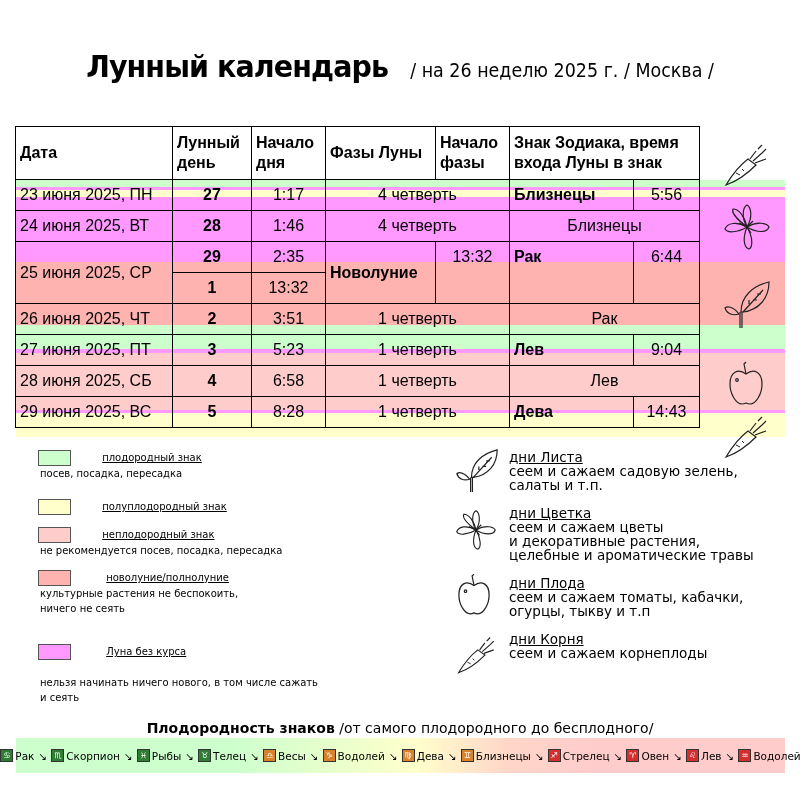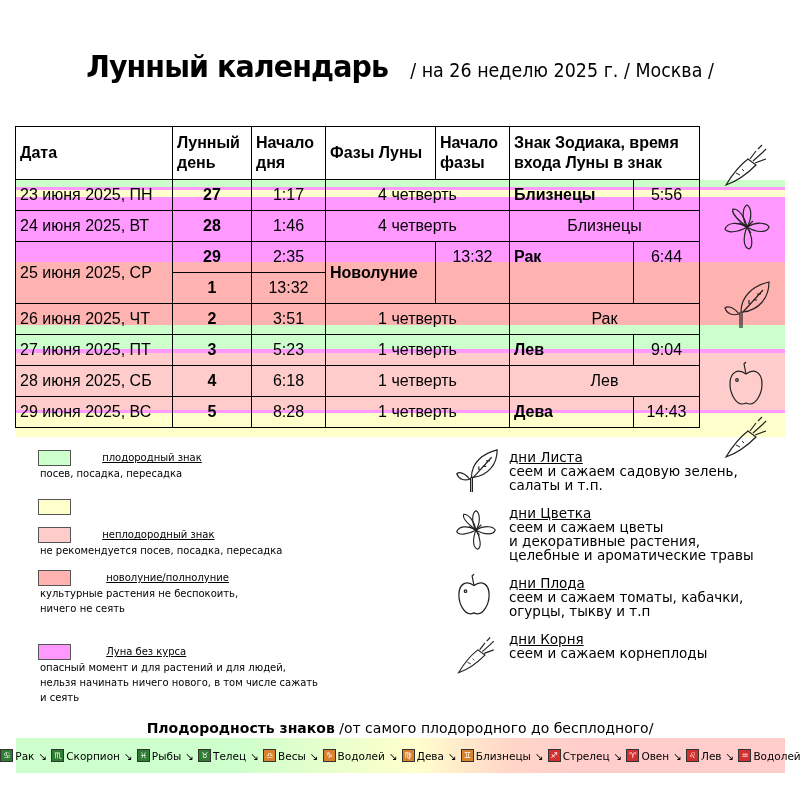--- a/index.html
+++ b/index.html
@@ -121,21 +121,21 @@
     <td class="c b">3</td>
     <td class="c">5:23</td>
     <td class="c" colspan="2">1 четверть</td>
     <td class="b">Лев</td>
     <td class="c">9:04</td>
   </tr>
 
   <tr>
     <td>28 июня 2025, СБ</td>
     <td class="c b">4</td>
-    <td class="c">6:18</td>
+    <td class="c">6:58</td>
     <td class="c" colspan="2">1 четверть</td>
     <td class="c" colspan="2">Лев</td>
   </tr>
 
   <tr>
     <td>29 июня 2025, ВС</td>
     <td class="c b">5</td>
     <td class="c">8:28</td>
     <td class="c" colspan="2">1 четверть</td>
     <td class="b">Дева</td>
@@ -181,37 +181,37 @@
 </svg>
 
 <div class="legend-left">
   <div class="legend-item">
     <span class="swatch" style="background:#ccffcc"></span>
     <span class="leg-title">плодородный знак</span><br>
     <span class="leg-desc">посев, посадка, пересадка</span>
   </div>
   <div class="legend-item" style="margin-top:18px">
     <span class="swatch" style="background:#ffffcc"></span>
-    <br>
+    <span class="leg-title">полуплодородный знак</span><br>
   </div>
   <div class="legend-item" style="margin-top:6px">
     <span class="swatch" style="background:#ffcccc"></span>
     <span class="leg-title">неплодородный знак</span><br>
     <span class="leg-desc">не рекомендуется посев, посадка, пересадка</span>
   </div>
   <div class="legend-item" style="margin-top:6px">
     <span class="swatch" style="background:#ffb3b0"></span>
     <span class="leg-title" style="margin-left:32px">новолуние/полнолуние</span><br>
     <span class="leg-desc">культурные растения не беспокоить,</span><br>
     <span class="leg-desc">ничего не сеять</span>
   </div>
   <div class="legend-item" style="margin-top:28px">
     <span class="swatch" style="background:#ff99ff"></span>
     <span class="leg-title" style="margin-left:32px">Луна без курса</span><br>
-    <span class="leg-desc">опасный момент и для растений и для людей,</span><br>
+    <br>
     <span class="leg-desc">нельзя начинать ничего нового, в том числе сажать</span><br>
     <span class="leg-desc">и сеять</span>
   </div>
 </div>
 
 <div class="legend-right">
   <div class="r-item" style="top:0px">
     <svg class="r-icon" width="44" height="46" viewBox="0 0 48 50" style="top:-2px">
       <g fill="none" stroke="#222" stroke-width="1.3">
         <path d="M18 32 C18 16 30 6 46 2 C46 18 36 30 20 32 Z"></path>

